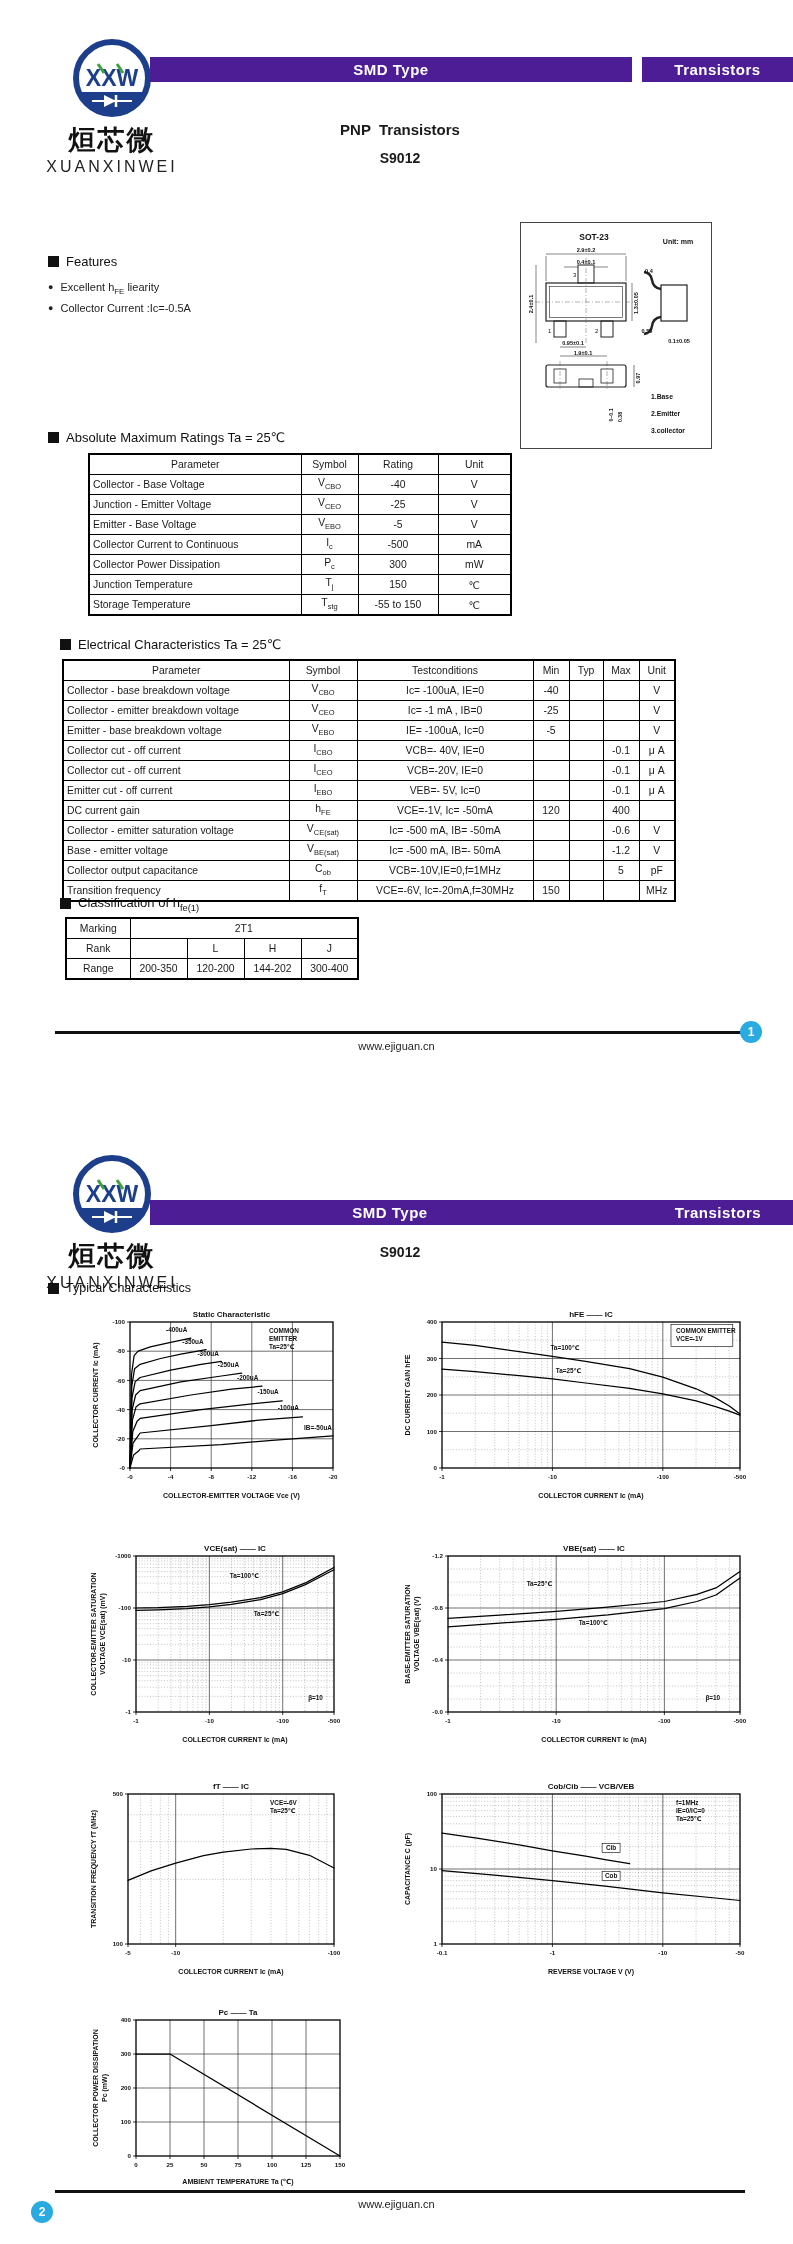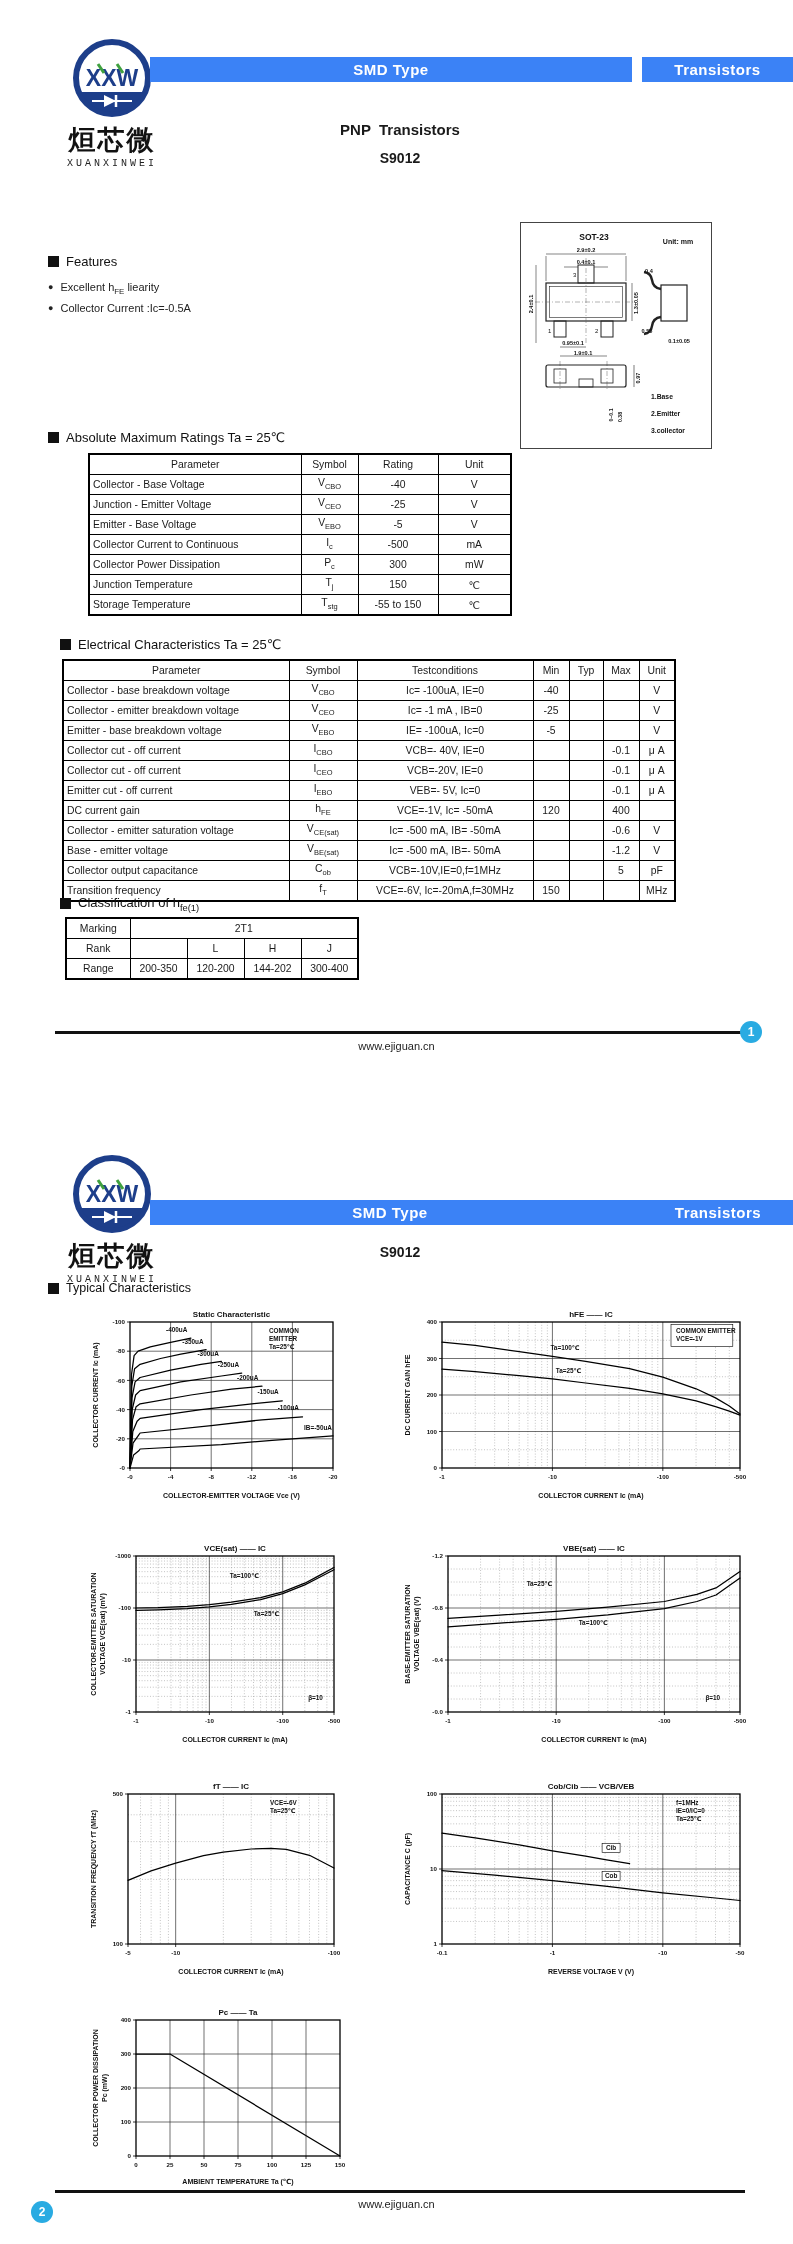--- a/index.html
+++ b/index.html
@@ -2,23 +2,23 @@
 <html><head>
 <meta charset="utf-8">
 <style>
   html,body{margin:0;padding:0;background:#e8e8e8;}
   .sheet{position:relative;width:793px;height:2244px;background:#fff;margin:0 auto;
          font-family:"Liberation Sans","DejaVu Sans",sans-serif;color:#1a1a1a;overflow:hidden;}
   .abs{position:absolute;}
   
   .logo-wrap{width:160px;text-align:center;}
   .logo-cn{font-size:27px;font-weight:bold;letter-spacing:2px;color:#111;line-height:1.1;}
-  .logo-en{font-size:10px;letter-spacing:3px;color:#222;margin-top:2px;font-family:Liberation Mono, monospace;}
+  .logo-en{font-size:16px;letter-spacing:3px;color:#222;margin-top:2px;}
   
-  .hbar{height:25px;background:#3b82f6;display:flex;align-items:center;justify-content:center;}
+  .hbar{height:25px;background:#4c1d95;display:flex;align-items:center;justify-content:center;}
   .hbar span{color:#fff;font-weight:bold;font-size:15px;letter-spacing:0.5px;white-space:pre;}
   .doc-title{width:260px;text-align:center;font-weight:bold;font-size:15px;white-space:pre;}
   .part-no{width:260px;text-align:center;font-weight:bold;font-size:14px;}
   
   .sec-h{font-size:13px;color:#111;display:flex;align-items:center;}
   .sec-h .sq{display:inline-block;width:11px;height:11px;background:#111;margin-right:7px;flex:none;}
   .bullet{font-size:11px;color:#222;}
   .bullet::before{content:"●";font-size:9px;margin-right:7px;vertical-align:1px;}
   
   table.dtable{border-collapse:collapse;table-layout:fixed;border:2px solid #000;}

